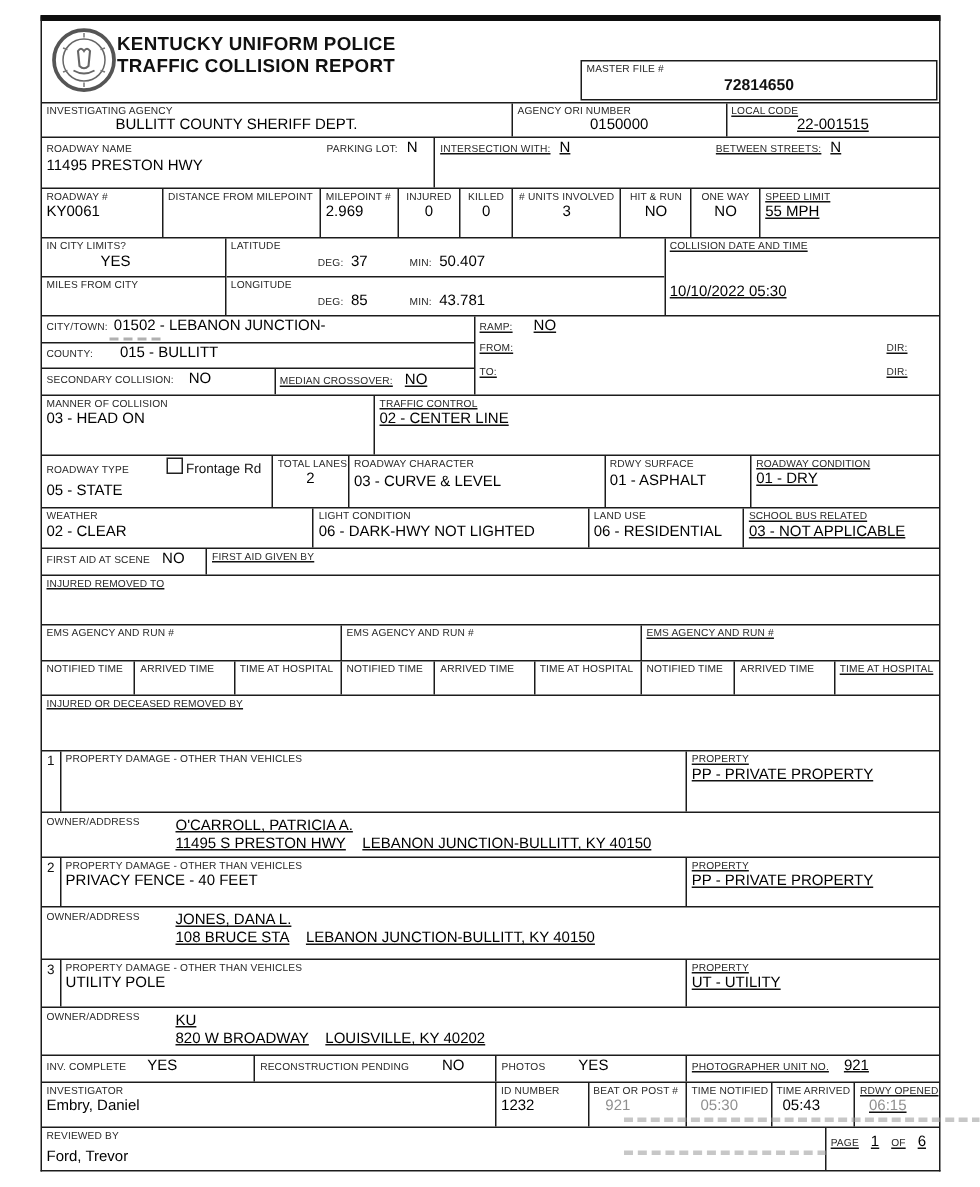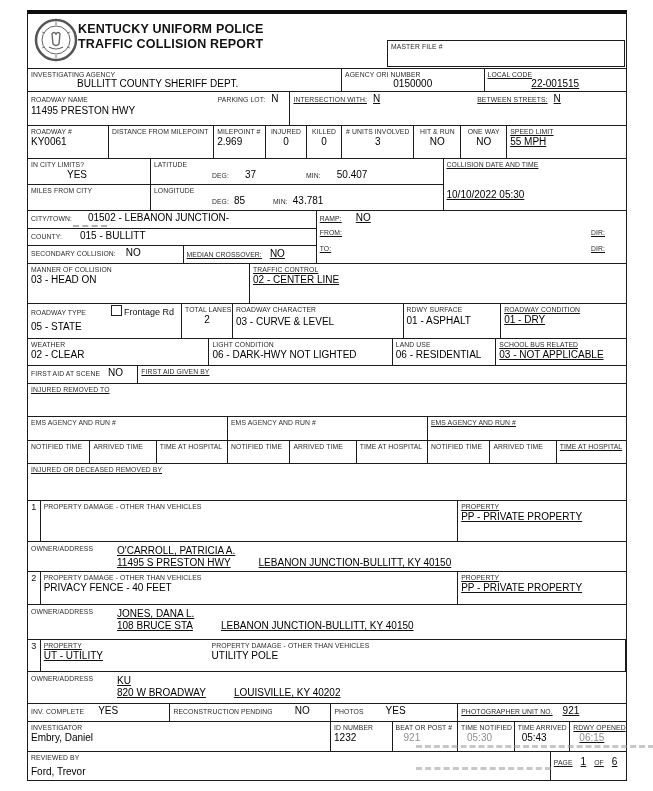--- a/index.html
+++ b/index.html
@@ -21,21 +21,21 @@
   .seal{position:absolute;left:6px;top:4px;}
   .mfbox{position:absolute;right:1px;bottom:1px;width:238px;height:27px;border:1.5px solid #1c1c1c;box-sizing:border-box;padding:1px 3px;}
   .mfval{font-size:10.5px;font-weight:bold;text-align:center;margin-top:0px;}
   
   .chk{display:inline-block;width:9px;height:9px;border:1.2px solid #222;vertical-align:-1px;margin-right:2px;background:#fff;}
   .sub{box-sizing:border-box;border-bottom:1px solid #1c1c1c;padding:1px 3px;position:relative;overflow:hidden;}
   .sub.lastsub{border-bottom:none;}
   .dirline{display:flex;justify-content:space-between;align-items:baseline;}
   .ownertxt{padding-left:86px;padding-top:2px;}
   .ownerlbl{position:absolute;left:3px;top:2px;}
-  .addr2{margin-left:28px;}
+  .addr2{margin-left:11px;}
   .numcell{padding:1px 0;text-align:center;font-size:9px;}
   .clip-artifact{width:34px;border-bottom:2px dashed #b0b0b0;margin-left:42px;margin-top:1px;}
   .scan-dash{position:absolute;height:0;border-top:3px dashed #9a9a9a;opacity:.55;pointer-events:none;}
   .pagecell{display:flex;align-items:baseline;gap:8px;padding-top:3px;}
 </style>
 </head>
 <body>
 
 <div class="form">
 
@@ -55,20 +55,21 @@
             <line x1="33" y1="29" x2="36" y2="30"></line>
         </g>
       </svg>
     </span>
     <div class="title">
       <div>KENTUCKY UNIFORM POLICE</div>
       <div>TRAFFIC COLLISION REPORT</div>
     </div>
     <div class="mfbox">
       <div class="lbl">MASTER FILE #</div>
+      <div class="mfval">72814650</div>
     </div>
   </div>
 
   <div class="r" style="height:23px">
     <div class="c" style="width:322px">
       <div class="lbl">INVESTIGATING AGENCY</div>
       <div class="val" style="padding-left:46px;margin-top:-1px">BULLITT COUNTY SHERIFF DEPT.</div>
     </div>
     <div class="c" style="width:146px">
       <div class="lbl">AGENCY ORI NUMBER</div>
@@ -147,21 +148,21 @@
         <div class="lbl">IN CITY LIMITS?</div>
         <div class="val" style="padding-left:36px">YES</div>
       </div>
       <div class="sub lastsub" style="height:25px">
         <div class="lbl">MILES FROM CITY</div>
       </div>
     </div>
     <div class="c" style="width:300px;padding:0">
       <div class="sub" style="height:26px">
         <div class="lbl">LATITUDE</div>
-        <div class="inline" style="padding-left:58px;gap:16px">
+        <div class="inline" style="padding-left:58px;gap:5px">
           <span class="lbl">DEG:</span>
           <span class="val">37</span>
           <span style="width:18px"></span>
           <span class="lbl">MIN:</span>
           <span class="val">50.407</span>
         </div>
       </div>
       <div class="sub lastsub" style="height:25px">
         <div class="lbl">LONGITUDE</div>
         <div class="inline" style="padding-left:58px;gap:5px">
@@ -175,21 +176,21 @@
     </div>
     <div class="c nr" style="width:187px">
       <div class="lbl">COLLISION DATE AND TIME</div>
       <div class="val" style="margin-top:20px">10/10/2022  05:30</div>
     </div>
   </div>
 
   <div class="r" style="height:53px">
     <div class="c" style="width:296px;padding:0">
       <div class="sub" style="height:18px">
-        <div class="inline" style="gap:16px">
+        <div class="inline" style="gap:4px">
           <span class="lbl">CITY/TOWN:</span>
           <span class="val">01502 - LEBANON JUNCTION-</span>
         </div>
         <div class="clip-artifact"></div>
       </div>
       <div class="sub" style="height:17px">
         <div class="inline" style="gap:18px">
           <span class="lbl">COUNTY:</span>
           <span class="val">015 - BULLITT</span>
         </div>
@@ -385,27 +386,27 @@
       <span class="lbl ownerlbl">OWNER/ADDRESS</span>
       <div class="ownertxt">
         <div class="val">JONES, DANA L.</div>
         <div class="val"><span>108 BRUCE STA</span><span class="addr2">LEBANON JUNCTION-BULLITT, KY  40150</span></div>
       </div>
     </div>
   </div>
 
   <div class="r" style="height:32px">
     <div class="c numcell" style="width:13px">3</div>
+    <div class="c" style="width:428px">
+      <div class="lbl">PROPERTY DAMAGE - OTHER THAN VEHICLES</div>
+      <div class="val">UTILITY POLE</div>
+    </div>
     <div class="c nr" style="width:172px">
       <div class="lbl">PROPERTY</div>
       <div class="val">UT - UTILITY</div>
-    </div>
-    <div class="c" style="width:428px">
-      <div class="lbl">PROPERTY DAMAGE - OTHER THAN VEHICLES</div>
-      <div class="val">UTILITY POLE</div>
     </div>
   </div>
   <div class="r" style="height:32px">
     <div class="c nr" style="width:613px">
       <span class="lbl ownerlbl">OWNER/ADDRESS</span>
       <div class="ownertxt">
         <div class="val">KU</div>
         <div class="val"><span>820 W BROADWAY</span><span class="addr2">LOUISVILLE, KY  40202</span></div>
       </div>
     </div>

